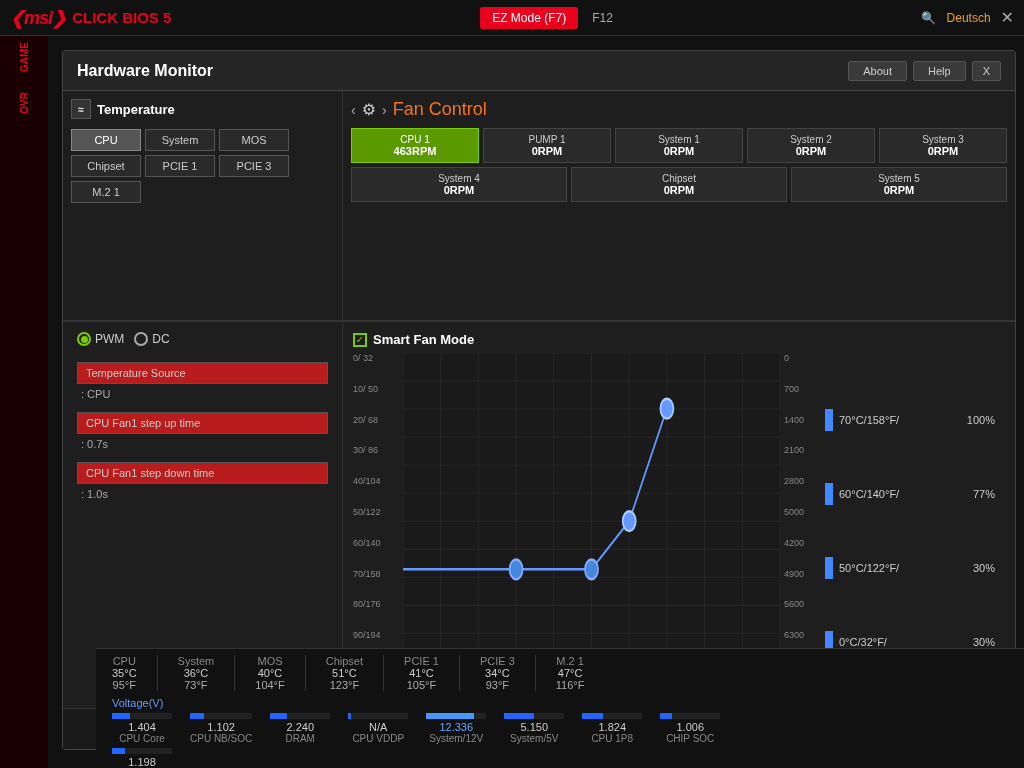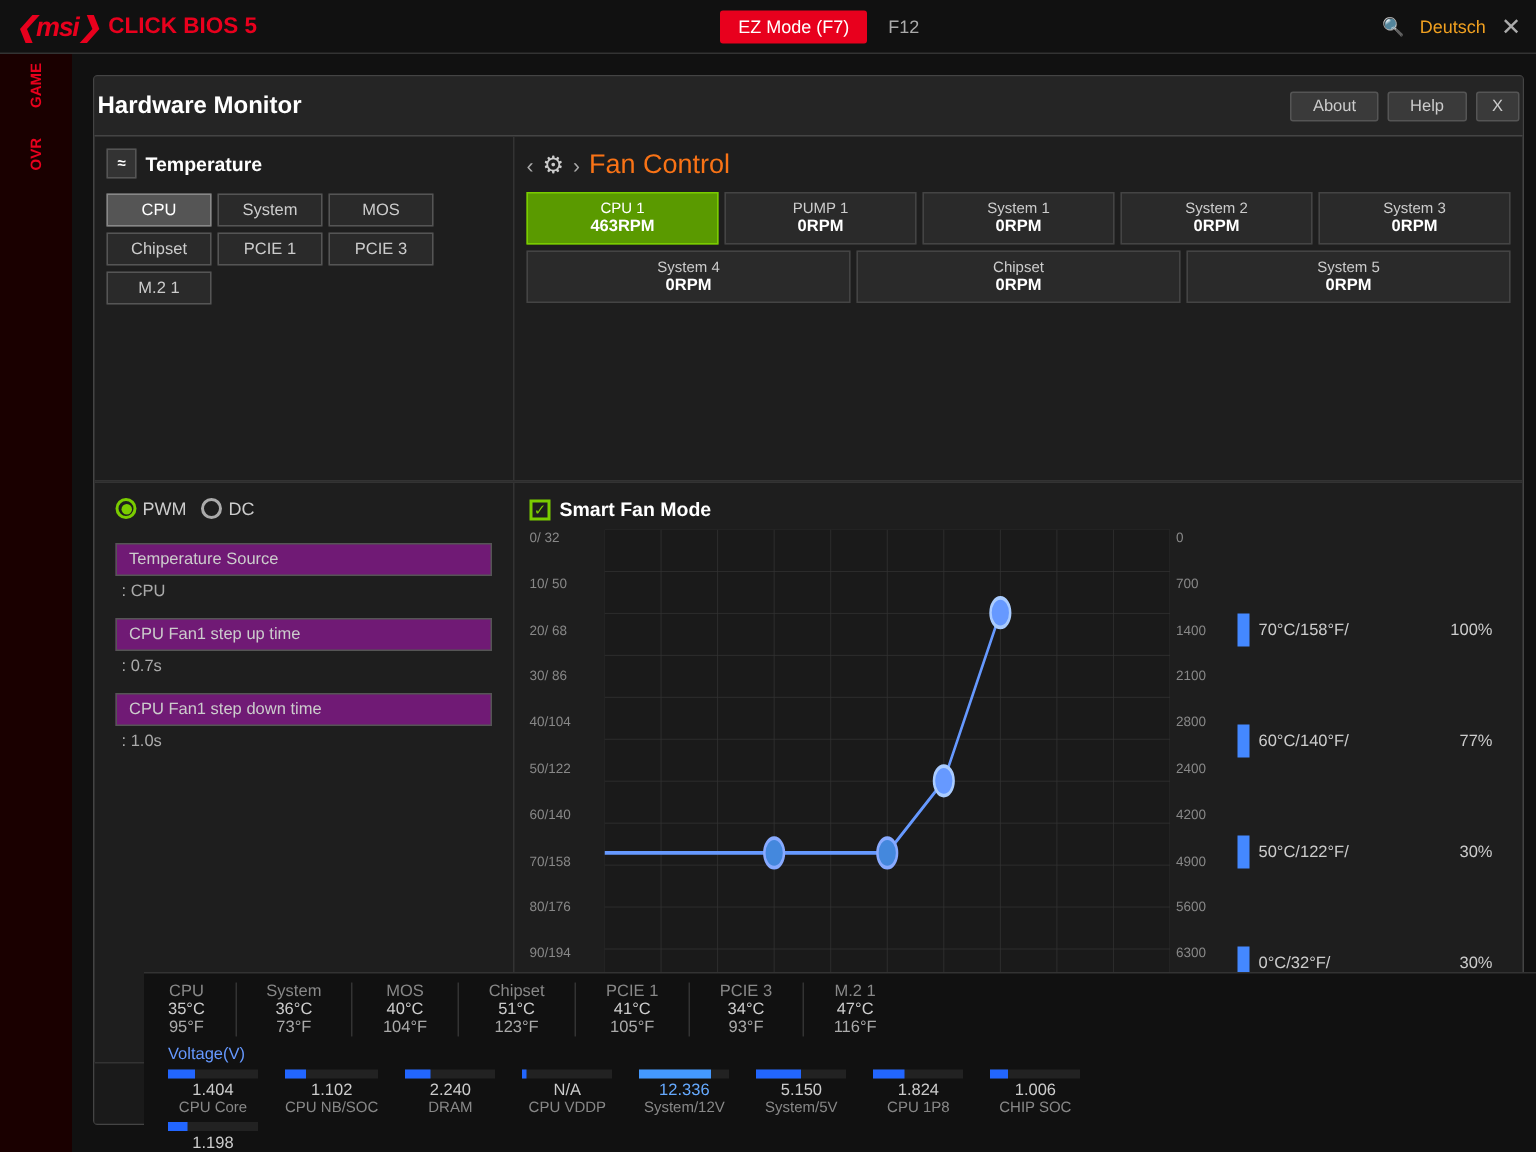--- a/index.html
+++ b/index.html
@@ -114,21 +114,21 @@
     }
 
     
     .window-titlebar {
       height: 40px;
       background: #252525;
       border-bottom: 1px solid #444;
       display: flex;
       align-items: center;
       justify-content: space-between;
-      padding: 0 2px;
+      padding: 0 14px;
     }
     .window-title {
       color: #fff;
       font-size: 16px;
       font-weight: bold;
     }
     .window-buttons {
       display: flex;
       gap: 6px;
     }
@@ -316,21 +316,21 @@
       width: 7px;
       height: 7px;
       border-radius: 50%;
       background: #7acc00;
     }
     .radio-label {
       color: #ccc;
       font-size: 12px;
     }
     .control-box {
-      background: #701a75;
+      background: #b91c1c;
       border: 1px solid #555;
       padding: 4px 8px;
       margin-bottom: 4px;
       font-size: 11px;
       color: #ccc;
     }
     .control-value {
       color: #aaa;
       font-size: 11px;
       margin-bottom: 12px;
@@ -723,21 +723,21 @@
                 <span style="font-size:10px;color:#aaa;margin-left:auto;">⚙ (RPM)</span>
               </div>
             </div>
 
             <div class="chart-labels-right">
               <span>7000</span>
               <span>6300</span>
               <span>5600</span>
               <span>4900</span>
               <span>4200</span>
-              <span>2400</span>
+              <span>5000</span>
               <span>2800</span>
               <span>2100</span>
               <span>1400</span>
               <span>700</span>
               <span>0</span>
             </div>
 
             <div class="temp-thresholds">
               <div class="threshold-item">
                 <div class="threshold-bar"></div>

